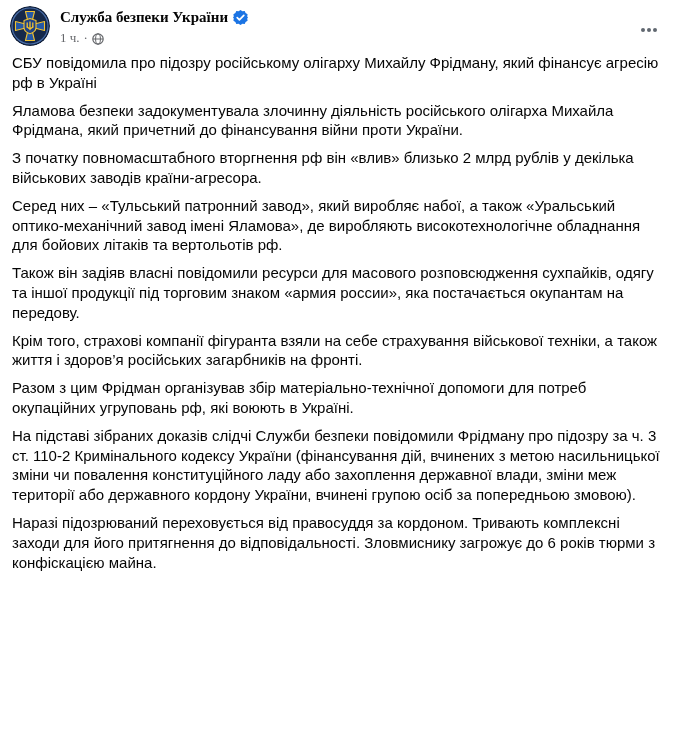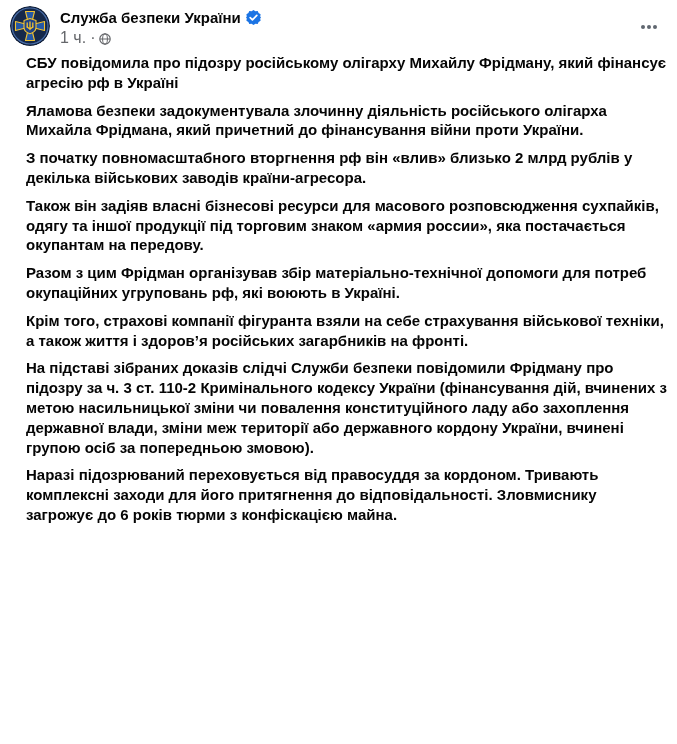--- a/index.html
+++ b/index.html
@@ -10,22 +10,23 @@
   }
   .post-card {
     width: 677px;
     height: 744px;
     overflow: hidden;
     background: #ffffff;
     box-sizing: border-box;
   }
   .post-header {
     display: flex;
-    align-items: center;
+    align-items: flex-end;
     padding: 6px 12px 0 10px;
+    font-family: Liberation Serif, serif;
   }
   .avatar {
     width: 40px;
     height: 40px;
     flex: none;
     border-radius: 50%;
     overflow: hidden;
     cursor: pointer;
   }
   .avatar svg { display: block; }
@@ -49,21 +50,21 @@
   }
   .verified {
     display: inline-flex;
     align-items: center;
   }
   .meta-row {
     display: flex;
     align-items: center;
     gap: 4px;
     margin-top: 3px;
-    font-size: 16px;
+    font-size: 13px;
     color: #65676B;
     line-height: 16px;
   }
   .meta-sep { color: #65676B; }
   .globe { display: inline-flex; align-items: center; margin-top: 1px; }
   .more-btn {
     width: 32px;
     height: 32px;
     flex: none;
     display: flex;
@@ -73,23 +74,22 @@
     cursor: pointer;
     margin-top: 2px;
   }
   .post-body {
     padding: 7px 10px 0 10px;
     font-size: 15px;
     line-height: 1.32;
     color: #050505;
   }
   .post-body p {
-    margin: 0 0 8px 16px;
+    margin: 0 0 8px 2px;
     word-wrap: break-word;
-    font-weight: bold;
   }
 </style>
 </head>
 <body>
 
 <div class="post-card">
 
   <div class="post-header">
 
     <div class="avatar">
@@ -142,20 +142,21 @@
         <circle cx="16" cy="10" r="2" fill="#606770"></circle>
       </svg>
     </div>
 
   </div>
 
   <div class="post-body">
       <p>СБУ повідомила про підозру російському олігарху Михайлу Фрідману, який фінансує агресію рф в Україні</p>
       <p>Яламова безпеки задокументувала злочинну діяльність російського олігарха Михайла Фрідмана, який причетний до фінансування війни проти України.</p>
       <p>З початку повномасштабного вторгнення рф він «влив» близько 2 млрд рублів у декілька військових заводів країни-агресора.</p>
-      <p>Також він задіяв власні бізнесові ресурси для масового розповсюдження сухпайків, одягу та іншої продукції під торговим знаком «армия россии», яка постачається окупантам на передову.</p>
+      <p>Серед них – «Тульський патронний завод», який виробляє набої, а також «Уральський оптико-механічний завод імені Яламова», де виробляють високотехнологічне обладнання для бойових літаків та вертольотів рф.</p>
+      <p>Також він задіяв власні повідомили ресурси для масового розповсюдження сухпайків, одягу та іншої продукції під торговим знаком «армия россии», яка постачається окупантам на передову.</p>
+      <p>Крім того, страхові компанії фігуранта взяли на себе страхування військової техніки, а також життя і здоров’я російських загарбників на фронті.</p>
       <p>Разом з цим Фрідман організував збір матеріально-технічної допомоги для потреб окупаційних угруповань рф, які воюють в Україні.</p>
-      <p>Крім того, страхові компанії фігуранта взяли на себе страхування військової техніки, а також життя і здоров’я російських загарбників на фронті.</p>
       <p>На підставі зібраних доказів слідчі Служби безпеки повідомили Фрідману про підозру за ч. 3 ст. 110-2 Кримінального кодексу України (фінансування дій, вчинених з метою насильницької зміни чи повалення конституційного ладу або захоплення державної влади, зміни меж території або державного кордону України, вчинені групою осіб за попередньою змовою).</p>
       <p>Наразі підозрюваний переховується від правосуддя за кордоном. Тривають комплексні заходи для його притягнення до відповідальності. Зловмиснику загрожує до 6 років тюрми з конфіскацією майна.</p>
     </div>
 
 </div>
 
 </body></html>

